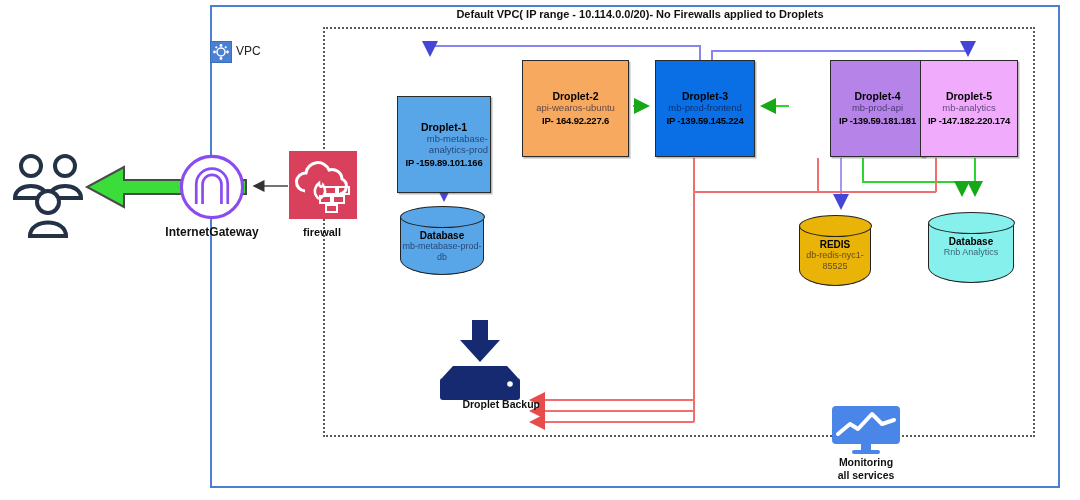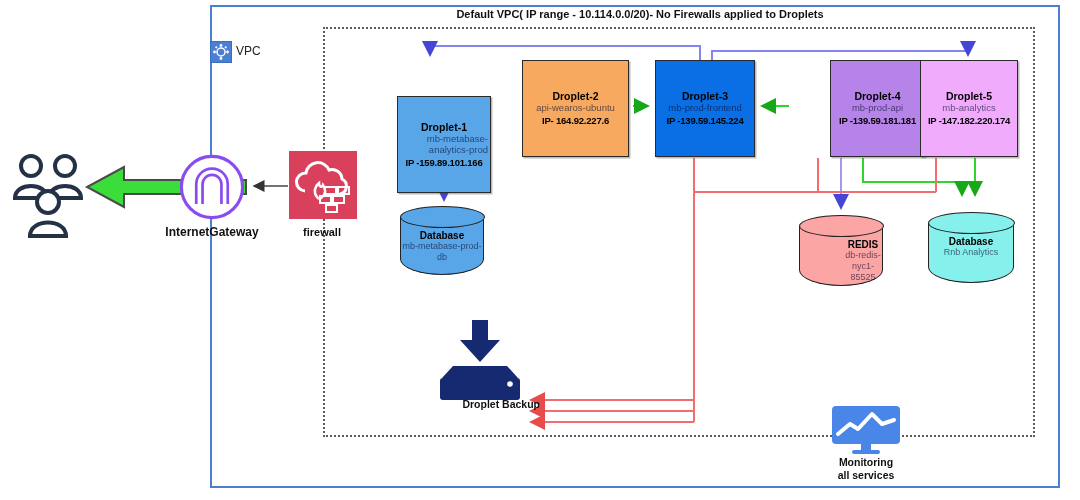--- a/index.html
+++ b/index.html
@@ -156,21 +156,21 @@
     <div class="d-name">mb-analytics</div>
     <div class="d-ip">IP -147.182.220.174</div>
   </div>
 
   <div class="cyl" style="left:400px;top:217px;width:84px;height:58px;background:#58a6e8;">
     <div class="cyl-text">
       <div class="c-title">Database</div>
       <div class="c-name">mb-metabase-prod-db</div>
     </div>
   </div>
-  <div class="cyl" style="left:799px;top:226px;width:84px;height:60px;background:#fca5a5;padding-left:44px;">
+  <div class="cyl" style="left:799px;top:226px;width:72px;height:60px;background:#eab308;">
     <div class="cyl-text">
       <div class="c-title">REDIS</div>
       <div class="c-name">db-redis-nyc1-85525</div>
     </div>
   </div>
   <div class="cyl" style="left:928px;top:223px;width:86px;height:60px;background:#86f0ec;">
     <div class="cyl-text">
       <div class="c-title">Database</div>
       <div class="c-name">Rnb Analytics</div>
     </div>

